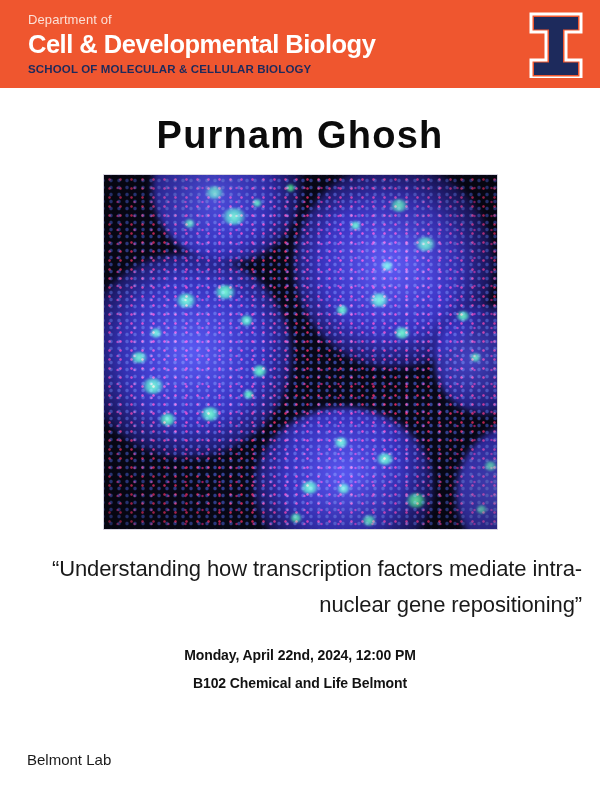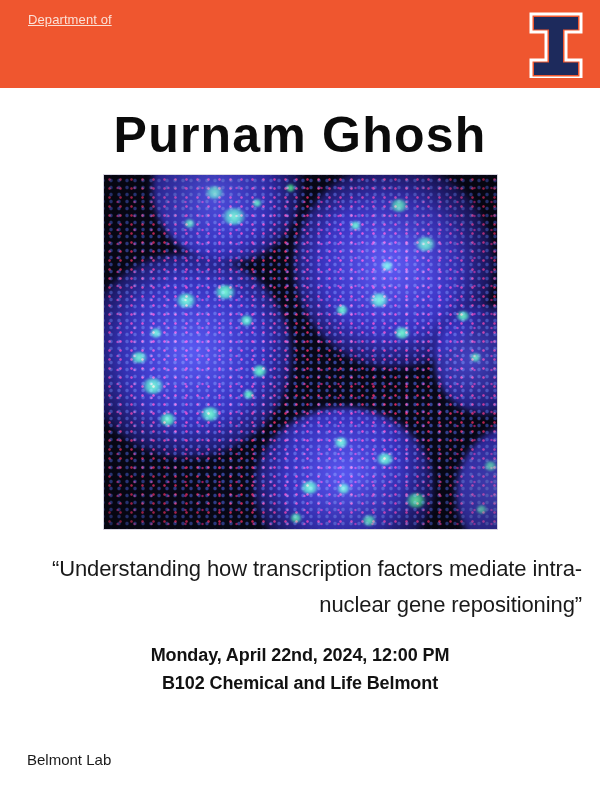--- a/index.html
+++ b/index.html
@@ -31,21 +31,20 @@
     left: 28px;
     top: 11px;
   }
   .dept-eyebrow {
     font-size: 13px;
     line-height: 17px;
     color: #fbe0d6;
     font-weight: 400;
     letter-spacing: 0.1px;
     white-space: nowrap;
-    text-decoration: underline;
   }
   .dept-name {
     font-size: 25.5px;
     line-height: 31px;
     color: #ffffff;
     font-weight: bold;
     letter-spacing: -0.5px;
     white-space: nowrap;
     margin-top: 1px;
   }
@@ -69,21 +68,21 @@
   }
   .block-i-wrap svg { display: block; }
 
   
   .speaker-name {
     position: absolute;
     left: 0;
     top: 104px;
     width: 600px;
     text-align: center;
-    font-size: 50px;
+    font-size: 38px;
     line-height: 62px;
     font-weight: bold;
     color: #0b0b0b;
     letter-spacing: 1.2px;
   }
 
   
   .micrograph {
     position: absolute;
     left: 103px;
@@ -214,21 +213,21 @@
 
   
   .details {
     position: absolute;
     left: 0;
     top: 641px;
     width: 600px;
     text-align: center;
   }
   .details .line {
-    font-size: 18px;
+    font-size: 14px;
     line-height: 28px;
     color: #121212;
     font-weight: 600;
     letter-spacing: -0.1px;
   }
 
   
   .lab-footer {
     position: absolute;
     left: 27px;
@@ -239,20 +238,22 @@
     font-weight: 400;
   }
 </style>
 </head>
 <body>
 
 <div class="header-band">
 
   <div class="header-text-block">
     <div class="dept-eyebrow">Department of</div>
+    <div class="dept-name">Cell &amp; Developmental Biology</div>
+    <div class="school-line">SCHOOL OF MOLECULAR &amp; CELLULAR BIOLOGY</div>
   </div>
 
   <div class="block-i-wrap">
     <svg viewBox="0 0 62 68" width="62" height="68" aria-hidden="true">
 
       <path d="M6 4 H56 V22 H41 V50 H56 V68 H6 V50 H21 V22 H6 Z" fill="none" stroke="#ffffff" stroke-width="3"></path>
 
       <path d="M9 7 H53 V19.5 H38 V52.5 H53 V65 H9 V52.5 H24 V19.5 H9 Z" fill="#1d2a5c"></path>
     </svg>
   </div>

